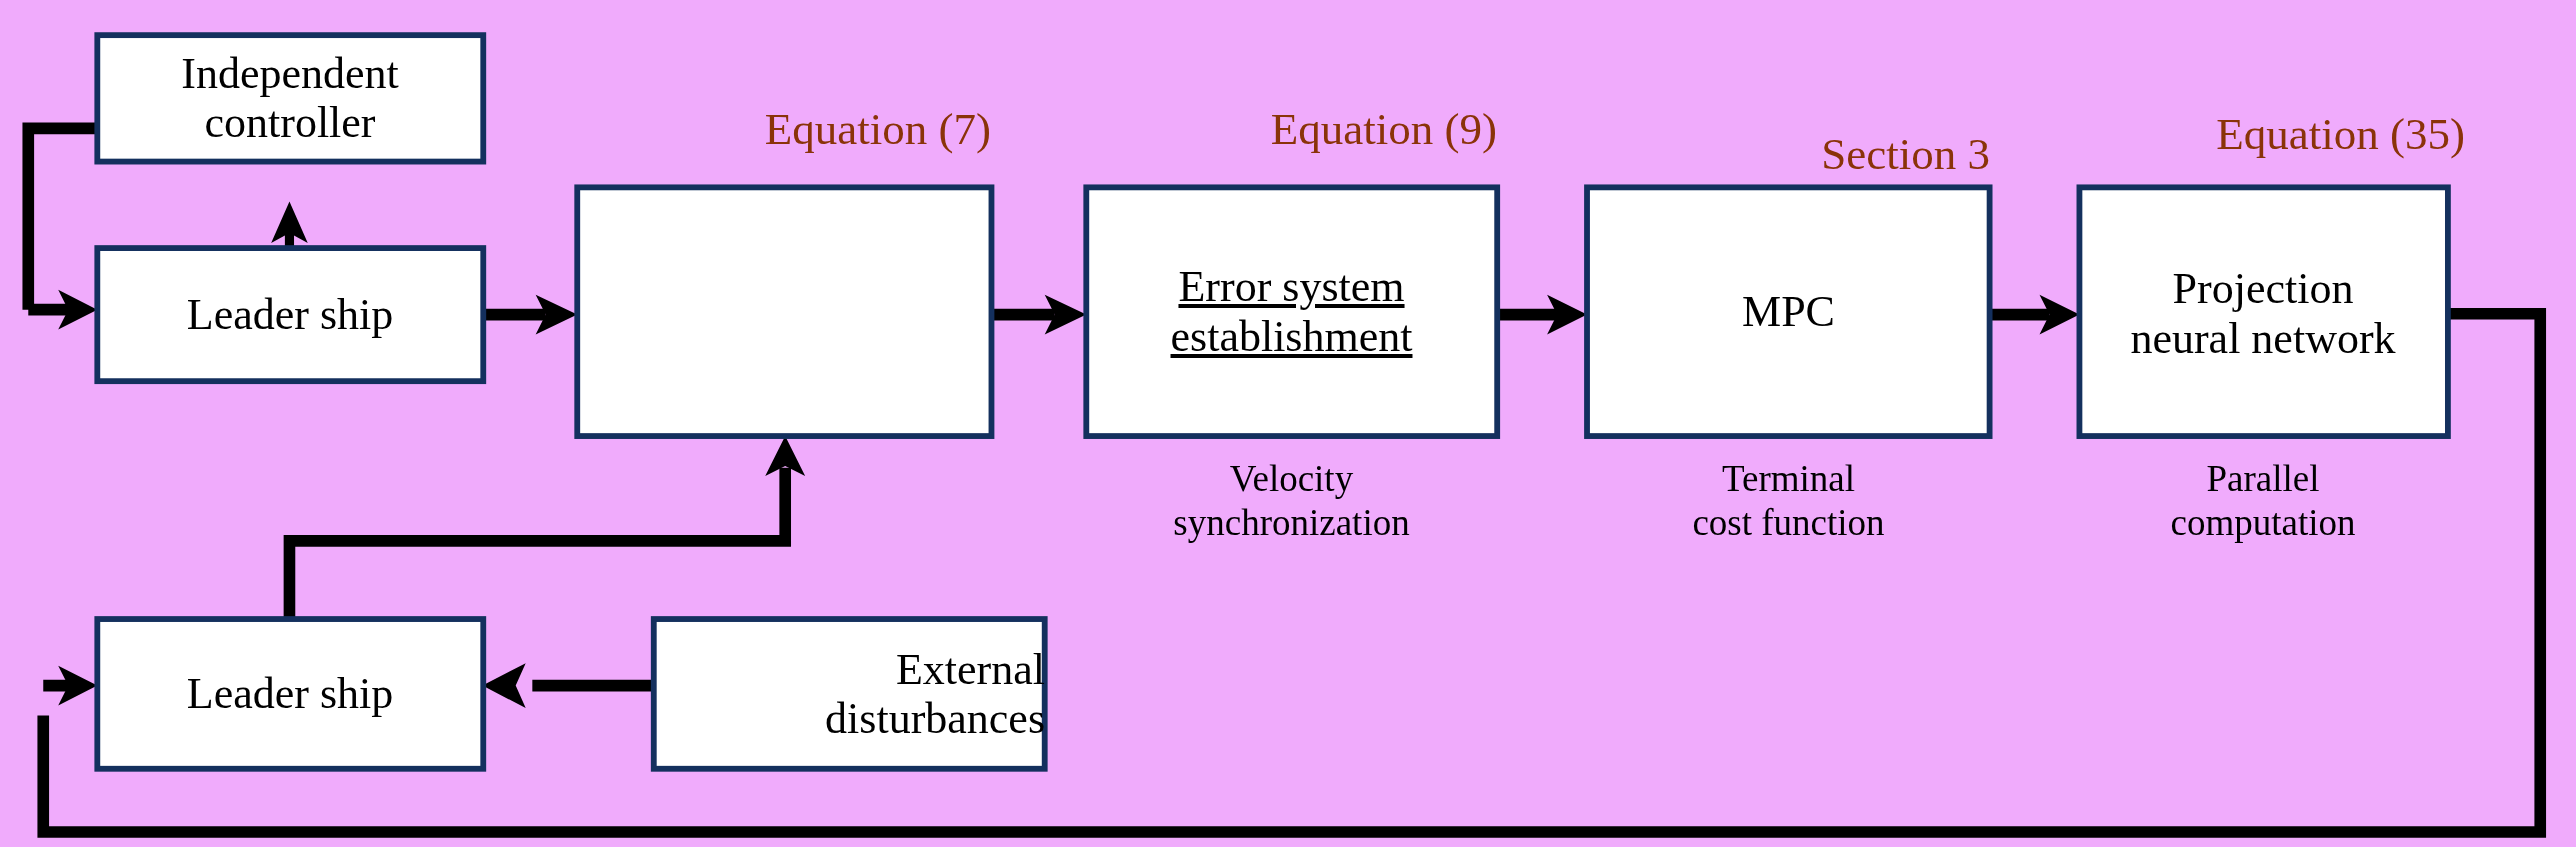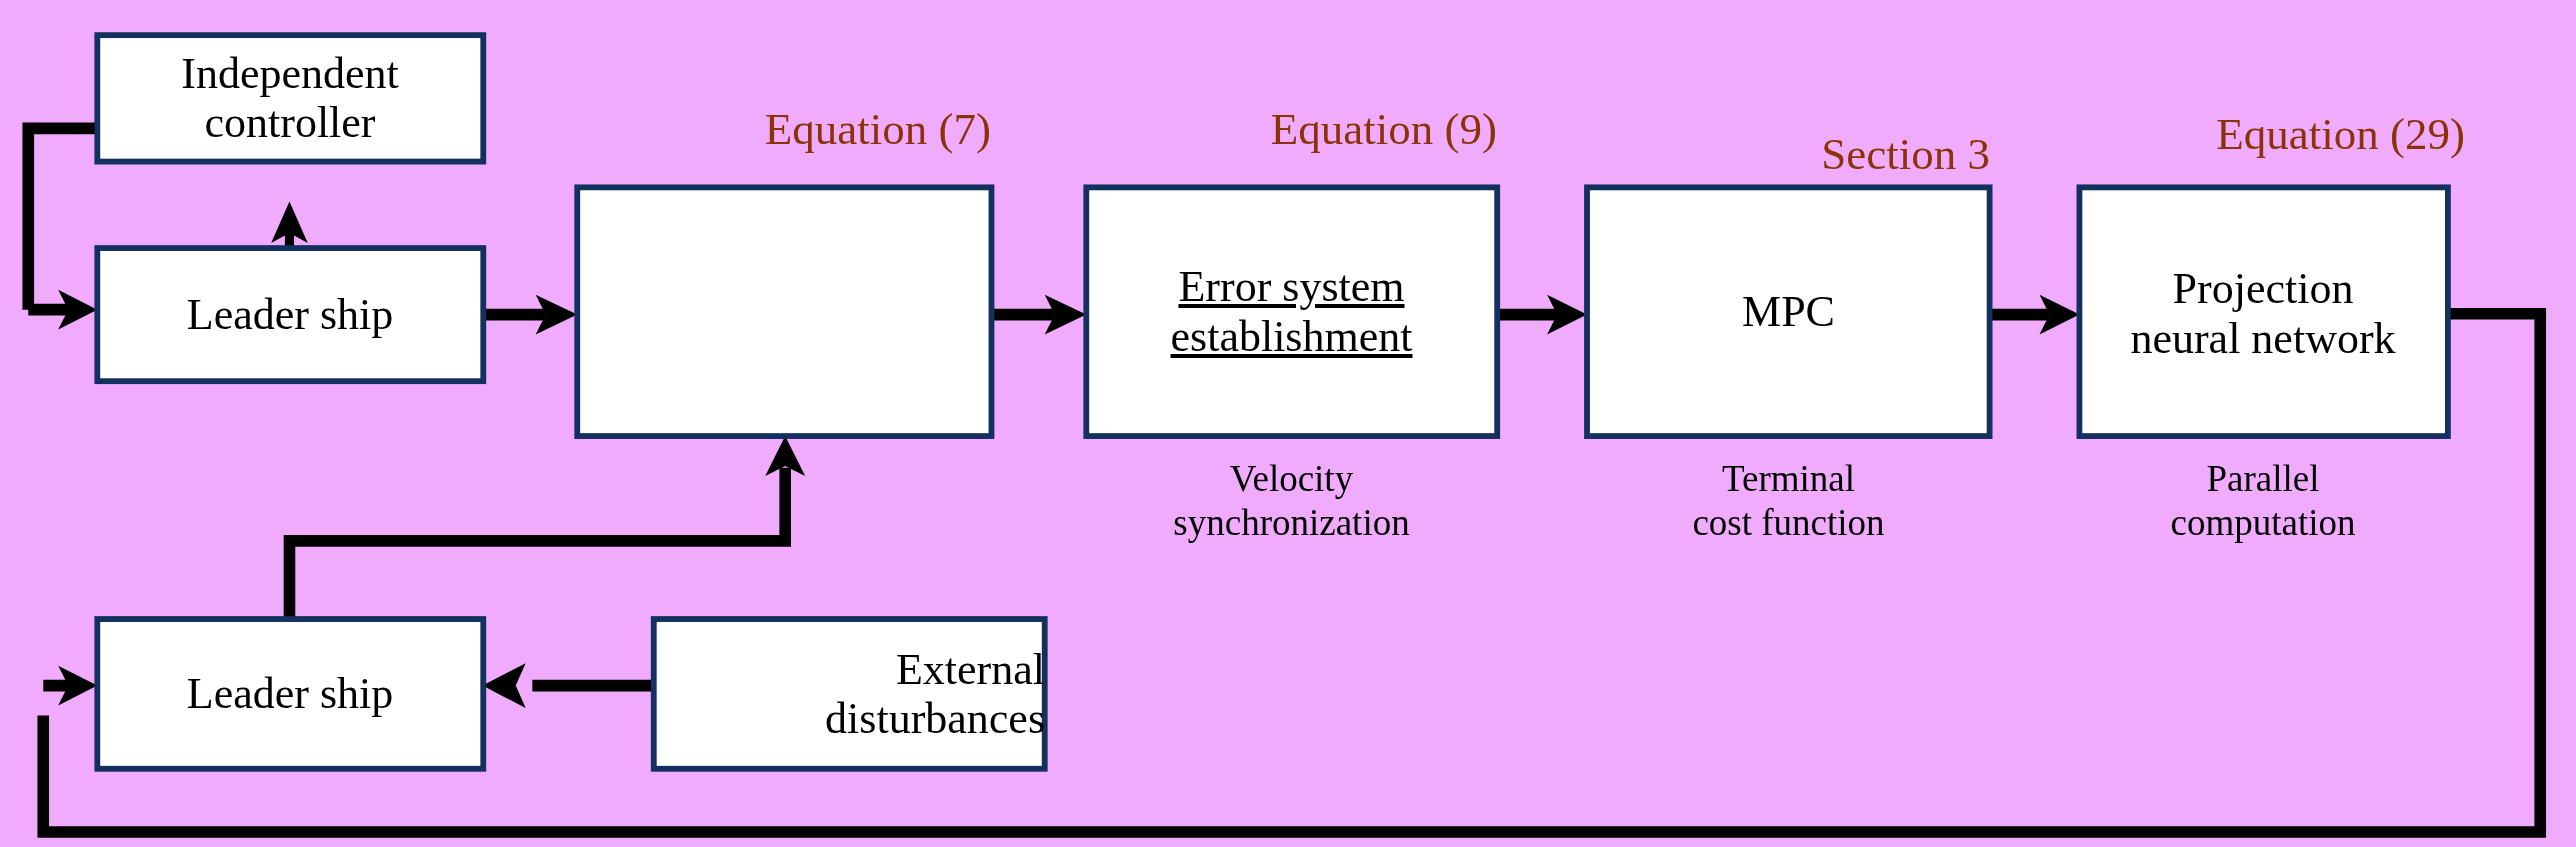--- a/index.html
+++ b/index.html
@@ -158,21 +158,21 @@
     <span>External</span>
     <span>disturbances</span>
   </div>
 
   <div class="section-label" style="left:577px; top:105px; width:414px;">Equation (7)</div>
 
   <div class="section-label" style="left:1086px; top:105px; width:411px;">Equation (9)</div>
 
   <div class="section-label" style="left:1587px; top:105px; width:403px;margin-top:25px;">Section 3</div>
 
-  <div class="section-label" style="left:2063px; top:110px; width:402px;">Equation (29)</div>
+  <div class="section-label" style="left:2063px; top:110px; width:402px;">Equation (35)</div>
 
   <div class="caption-label" style="left:1086px; top:457px; width:411px;">
     <span>Velocity</span>
     <span>synchronization</span>
   </div>
 
   <div class="caption-label" style="left:1587px; top:457px; width:403px;">
     <span>Terminal</span>
     <span>cost function</span>
   </div>

